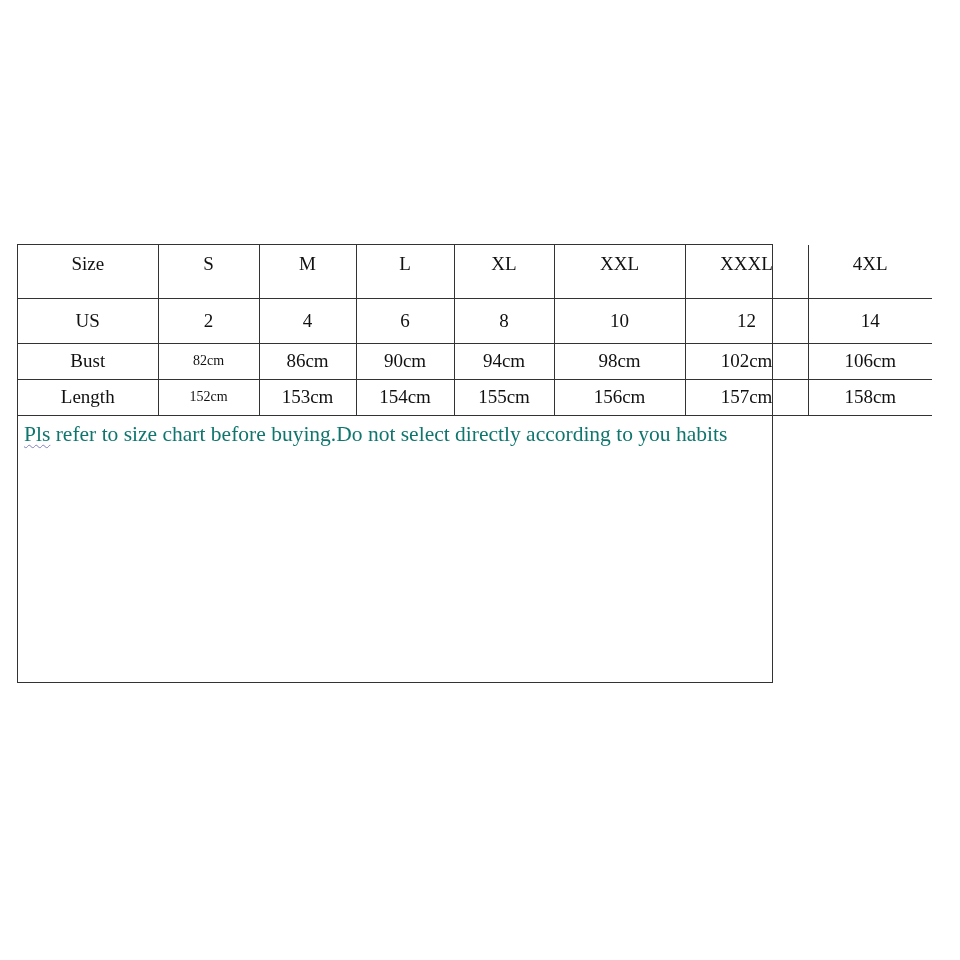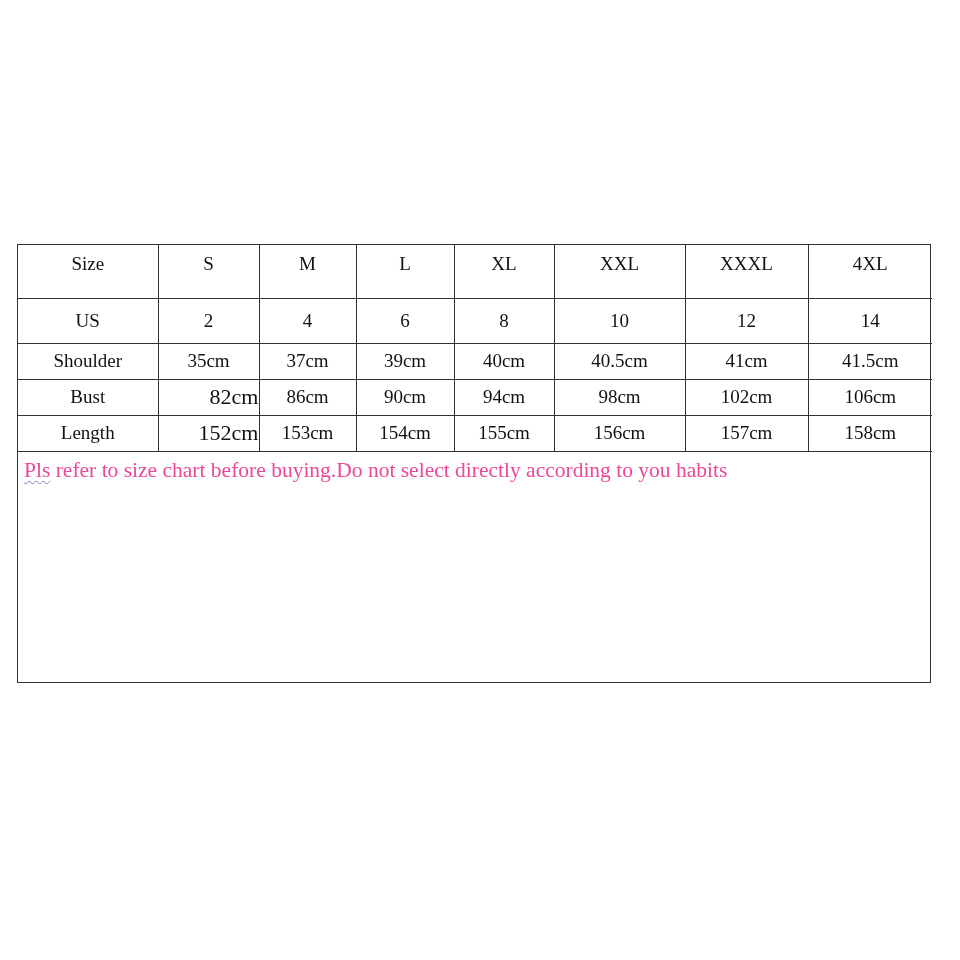--- a/index.html
+++ b/index.html
@@ -1,29 +1,29 @@
 <!DOCTYPE html>
 <html><head>
 <meta charset="utf-8">
 <style>
   html, body { margin: 0; padding: 0; background: #ffffff; }
   body { width: 960px; height: 960px; position: relative; overflow: hidden;
          font-family: "Liberation Serif", "DejaVu Serif", serif; }
-  .chart { position: absolute; left: 17px; top: 244px; width: 914px; height: 439px;
+  .chart { position: absolute; left: 17px; top: 244px; width: 756px; height: 439px;
            border: 1.5px solid #333; box-sizing: border-box; }
   table { border-collapse: collapse; width: 100%; table-layout: fixed; }
   td { border: 1.5px solid #333; text-align: center; color: #111; font-size: 19px; padding: 0; }
   tr.r0 td { height: 53px; vertical-align: top; padding-top: 8px; box-sizing: border-box; }
   tr.r1 td { height: 44px; }
   tr.r2 td, tr.r3 td, tr.r4 td, tr.r5 td { height: 35px; }
   tr > td:first-child { border-left: none; }
   tr > td:last-child { border-right: none; }
   tr.r0 td { border-top: none; }
-  .big { font-size: 22px; text-align: right; }
-  .note { color: #ec4899; font-size: 21.5px; text-align: center; line-height: 33.5px; padding-top: 2px; }
+  .big { font-size: 14px; }
+  .note { color: #0f766e; font-size: 21.5px; text-align: center; line-height: 33.5px; padding-top: 2px; }
   .note .l0 { text-align: left; padding-left: 6px; }
   .note .pls { text-decoration: underline wavy #8080c0; text-decoration-thickness: 1px; text-underline-offset: 3px; }
 </style>
 </head>
 <body>
 
 <div class="chart">
   <table>
     <colgroup>
       <col style="width:140px">
@@ -49,30 +49,20 @@
     <tr class="r1">
       <td>US</td>
       <td>2</td>
       <td>4</td>
       <td>6</td>
       <td>8</td>
       <td>10</td>
       <td>12</td>
       <td>14</td>
     </tr>
-    <tr class="r2">
-      <td>Shoulder</td>
-      <td>35cm</td>
-      <td>37cm</td>
-      <td>39cm</td>
-      <td>40cm</td>
-      <td>40.5cm</td>
-      <td>41cm</td>
-      <td>41.5cm</td>
-    </tr>
     <tr class="r3">
       <td>Bust</td>
       <td class="big">82cm</td>
       <td>86cm</td>
       <td>90cm</td>
       <td>94cm</td>
       <td>98cm</td>
       <td>102cm</td>
       <td>106cm</td>
     </tr>

